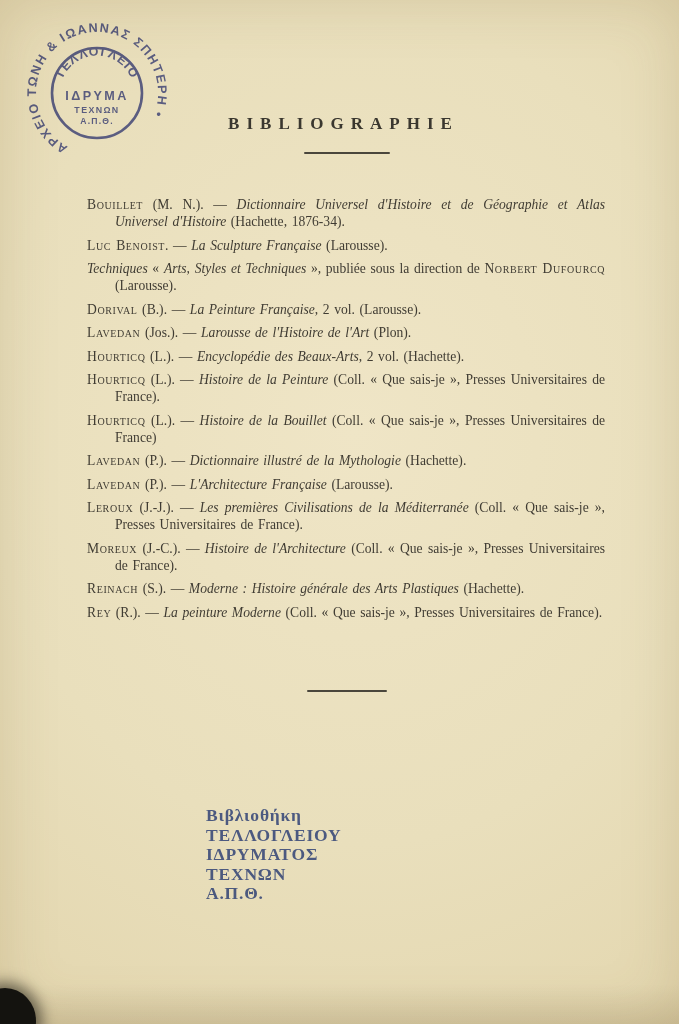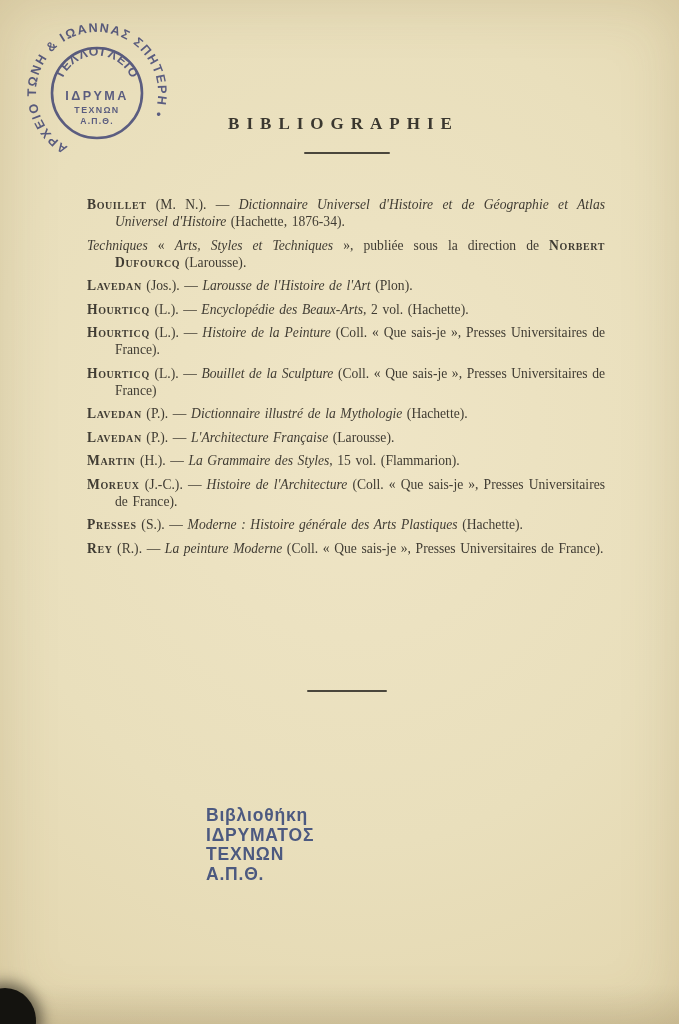--- a/index.html
+++ b/index.html
@@ -58,26 +58,26 @@
     position:absolute;top:196px;left:87px;width:518px;
     color:#403c33;
   }
   .entry{
     margin:0 0 6.5px 0;
     font-size:13.6px;line-height:17px;
     text-align:justify;
     padding-left:28px;text-indent:-28px;
     word-spacing:1.2px;
   }
-  .seg-sc{font-variant:small-caps;letter-spacing:.6px;font-weight:bold;}
+  .seg-sc{font-variant:small-caps;letter-spacing:.6px;}
   .seg-it{font-style:italic;}
   
   .lib-stamp{
     position:absolute;left:206px;top:806px;
-    font-family:Liberation Sans, sans-serif;
+    font-family:Liberation Serif, serif;
     font-weight:bold;
     font-size:17.5px;line-height:19.6px;
     letter-spacing:.8px;
     color:#4459a7;
     mix-blend-mode:multiply;opacity:.92;
   }
 </style>
 </head>
 <body>
 
@@ -98,37 +98,40 @@
     <text class="center-l1" x="75" y="82" text-anchor="middle">ΙΔΡΥΜΑ</text>
     <text class="center-l2" x="75" y="95" text-anchor="middle">ΤΕΧΝΩΝ</text>
     <text class="center-l3" x="75" y="106" text-anchor="middle">Α.Π.Θ.</text>
   </svg>
 
   <div class="title">BIBLIOGRAPHIE</div>
   <div class="rule rule-title"></div>
 
   <div class="biblio">
       <p class="entry"><span class="seg-sc">Bouillet</span><span class="seg-plain"> (M. N.). — </span><span class="seg-it">Dictionnaire Universel d'Histoire et de Géographie et Atlas Universel d'Histoire</span><span class="seg-plain"> (Hachette, 1876-34).</span></p>
+      <p class="entry"><span class="seg-sc">Luc Benoist</span><span class="seg-plain">. — </span><span class="seg-it">La Sculpture Française</span><span class="seg-plain"> (Larousse).</span></p>
       <p class="entry"><span class="seg-it">Techniques</span><span class="seg-plain"> « </span><span class="seg-it">Arts, Styles et Techniques</span><span class="seg-plain"> », publiée sous la direction de </span><span class="seg-sc">Norbert Dufourcq</span><span class="seg-plain"> (Larousse).</span></p>
+      <p class="entry"><span class="seg-sc">Dorival</span><span class="seg-plain"> (B.). — </span><span class="seg-it">La Peinture Française</span><span class="seg-plain">, 2 vol. (Larousse).</span></p>
       <p class="entry"><span class="seg-sc">Lavedan</span><span class="seg-plain"> (Jos.). — </span><span class="seg-it">Larousse de l'Histoire de l'Art</span><span class="seg-plain"> (Plon).</span></p>
       <p class="entry"><span class="seg-sc">Hourticq</span><span class="seg-plain"> (L.). — </span><span class="seg-it">Encyclopédie des Beaux-Arts</span><span class="seg-plain">, 2 vol. (Hachette).</span></p>
       <p class="entry"><span class="seg-sc">Hourticq</span><span class="seg-plain"> (L.). — </span><span class="seg-it">Histoire de la Peinture</span><span class="seg-plain"> (Coll. « Que sais-je », Presses Universitaires de France).</span></p>
-      <p class="entry"><span class="seg-sc">Hourticq</span><span class="seg-plain"> (L.). — </span><span class="seg-it">Bouillet de la Sculpture</span><span class="seg-plain"> (Coll. « Que sais-je », Presses Universitaires de France)</span></p>
+      <p class="entry"><span class="seg-sc">Hourticq</span><span class="seg-plain"> (L.). — </span><span class="seg-it">Histoire de la Bouillet</span><span class="seg-plain"> (Coll. « Que sais-je », Presses Universitaires de France)</span></p>
       <p class="entry"><span class="seg-sc">Lavedan</span><span class="seg-plain"> (P.). — </span><span class="seg-it">Dictionnaire illustré de la Mythologie</span><span class="seg-plain"> (Hachette).</span></p>
       <p class="entry"><span class="seg-sc">Lavedan</span><span class="seg-plain"> (P.). — </span><span class="seg-it">L'Architecture Française</span><span class="seg-plain"> (Larousse).</span></p>
-      <p class="entry"><span class="seg-sc">Martin</span><span class="seg-plain"> (H.). — </span><span class="seg-it">La Grammaire des Styles</span><span class="seg-plain">, 15 vol. (Flammarion).</span></p>
+      <p class="entry"><span class="seg-sc">Leroux</span><span class="seg-plain"> (J.-J.). — </span><span class="seg-it">Les premières Civilisations de la Méditerranée</span><span class="seg-plain"> (Coll. « Que sais-je », Presses Universitaires de France).</span></p>
       <p class="entry"><span class="seg-sc">Moreux</span><span class="seg-plain"> (J.-C.). — </span><span class="seg-it">Histoire de l'Architecture</span><span class="seg-plain"> (Coll. « Que sais-je », Presses Universitaires de France).</span></p>
-      <p class="entry"><span class="seg-sc">Presses</span><span class="seg-plain"> (S.). — </span><span class="seg-it">Moderne : Histoire générale des Arts Plastiques</span><span class="seg-plain"> (Hachette).</span></p>
+      <p class="entry"><span class="seg-sc">Reinach</span><span class="seg-plain"> (S.). — </span><span class="seg-it">Moderne : Histoire générale des Arts Plastiques</span><span class="seg-plain"> (Hachette).</span></p>
       <p class="entry"><span class="seg-sc">Rey</span><span class="seg-plain"> (R.). — </span><span class="seg-it">La peinture Moderne</span><span class="seg-plain"> (Coll. « Que sais-je », Presses Universitaires de France).</span></p>
     </div>
 
   <div class="rule rule-end"></div>
 
   <div class="lib-stamp">
     <div>Βιβλιοθήκη</div>
+    <div>ΤΕΛΛΟΓΛΕΙΟΥ</div>
     <div>ΙΔΡΥΜΑΤΟΣ</div>
     <div>ΤΕΧΝΩΝ</div>
     <div>Α.Π.Θ.</div>
   </div>
 
   <div class="edge-shade"></div>
   <div class="corner-dark"></div>
 </div>
 
 </body></html>

